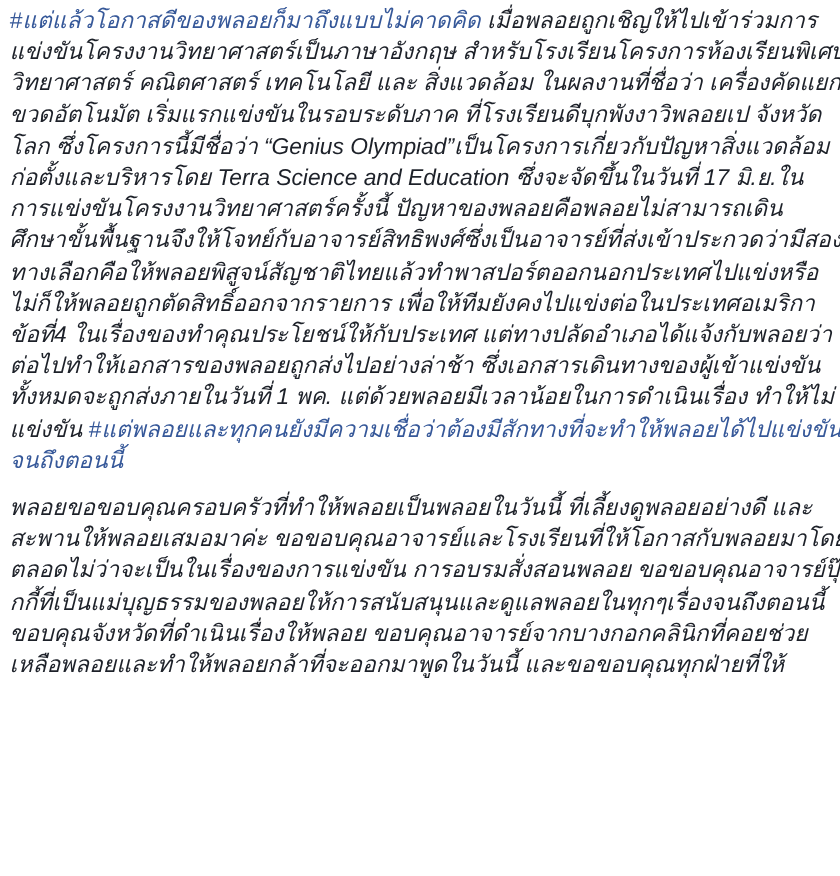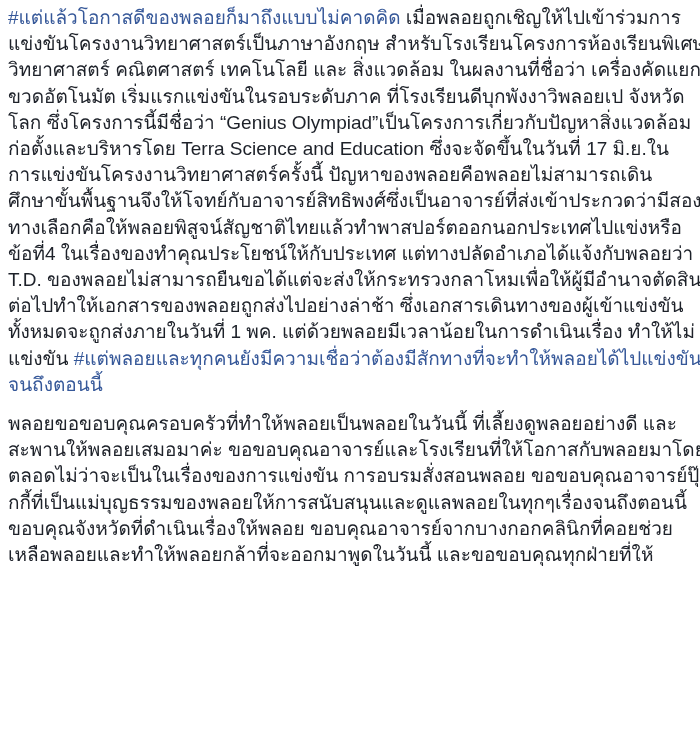--- a/index.html
+++ b/index.html
@@ -15,20 +15,21 @@
   }
   .post-body {
     padding: 5px 8px 0 8px;
     font-size: 19px;
     line-height: 26.2px;
     color: var(--text-color, #1d2129);
     letter-spacing: 0;
   }
   .paragraph {
     margin: 0 0 13px 0;
+    font-style: italic;
   }
   .line {
     white-space: nowrap;
   }
   .hashtag {
     color: var(--link-color, #365899);
     cursor: pointer;
     text-decoration: none;
   }
 </style>
@@ -39,22 +40,22 @@
     <div class="paragraph">
       <div class="line"><span class="hashtag">#แต่แล้วโอกาสดีของพลอยก็มาถึงแบบไม่คาดคิด</span><span> เมื่อพลอยถูกเชิญให้ไปเข้าร่วมการ</span></div>
       <div class="line"><span>แข่งขันโครงงานวิทยาศาสตร์เป็นภาษาอังกฤษ สำหรับโรงเรียนโครงการห้องเรียนพิเศษ</span></div>
       <div class="line"><span>วิทยาศาสตร์ คณิตศาสตร์ เทคโนโลยี และ สิ่งแวดล้อม ในผลงานที่ชื่อว่า เครื่องคัดแยก</span></div>
       <div class="line"><span>ขวดอัตโนมัต เริ่มแรกแข่งขันในรอบระดับภาค ที่โรงเรียนดีบุกพังงาวิพลอยเป จังหวัด</span></div>
       <div class="line"><span>โลก ซึ่งโครงการนี้มีชื่อว่า “Genius Olympiad”เป็นโครงการเกี่ยวกับปัญหาสิ่งแวดล้อม</span></div>
       <div class="line"><span>ก่อตั้งและบริหารโดย Terra Science and Education ซึ่งจะจัดขึ้นในวันที่ 17 มิ.ย.ใน</span></div>
       <div class="line"><span>การแข่งขันโครงงานวิทยาศาสตร์ครั้งนี้ ปัญหาของพลอยคือพลอยไม่สามารถเดิน</span></div>
       <div class="line"><span>ศึกษาขั้นพื้นฐานจึงให้โจทย์กับอาจารย์สิทธิพงศ์ซึ่งเป็นอาจารย์ที่ส่งเข้าประกวดว่ามีสอง</span></div>
       <div class="line"><span>ทางเลือกคือให้พลอยพิสูจน์สัญชาติไทยแล้วทำพาสปอร์ตออกนอกประเทศไปแข่งหรือ</span></div>
+      <div class="line"><span>ไม่ก็ให้พลอยถูกตัดสิทธิ์ออกจากรายการ เพื่อให้ทีมยังคงไปแข่งต่อในประเทศอเมริกา</span></div>
       <div class="line"><span>ข้อที่4 ในเรื่องของทำคุณประโยชน์ให้กับประเทศ แต่ทางปลัดอำเภอได้แจ้งกับพลอยว่า</span></div>
-      <div class="line"><span>T.D. ของพลอยไม่สามารถยืนขอได้แต่จะส่งให้กระทรวงกลาโหมเพื่อให้ผู้มีอำนาจตัดสิน</span></div>
       <div class="line"><span>ต่อไปทำให้เอกสารของพลอยถูกส่งไปอย่างล่าช้า ซึ่งเอกสารเดินทางของผู้เข้าแข่งขัน</span></div>
       <div class="line"><span>ทั้งหมดจะถูกส่งภายในวันที่ 1 พค. แต่ด้วยพลอยมีเวลาน้อยในการดำเนินเรื่อง ทำให้ไม่</span></div>
       <div class="line"><span>แข่งขัน </span><span class="hashtag">#แต่พลอยและทุกคนยังมีความเชื่อว่าต้องมีสักทางที่จะทำให้พลอยได้ไปแข่งขัน</span></div>
       <div class="line"><span class="hashtag">จนถึงตอนนี้</span></div>
     </div>
     <div class="paragraph">
       <div class="line"><span>พลอยขอขอบคุณครอบครัวที่ทำให้พลอยเป็นพลอยในวันนี้ ที่เลี้ยงดูพลอยอย่างดี และ</span></div>
       <div class="line"><span>สะพานให้พลอยเสมอมาค่ะ ขอขอบคุณอาจารย์และโรงเรียนที่ให้โอกาสกับพลอยมาโดย</span></div>
       <div class="line"><span>ตลอดไม่ว่าจะเป็นในเรื่องของการแข่งขัน การอบรมสั่งสอนพลอย ขอขอบคุณอาจารย์ปุ๊</span></div>
       <div class="line"><span>กกี้ที่เป็นแม่บุญธรรมของพลอยให้การสนับสนุนและดูแลพลอยในทุกๆเรื่องจนถึงตอนนี้</span></div>

